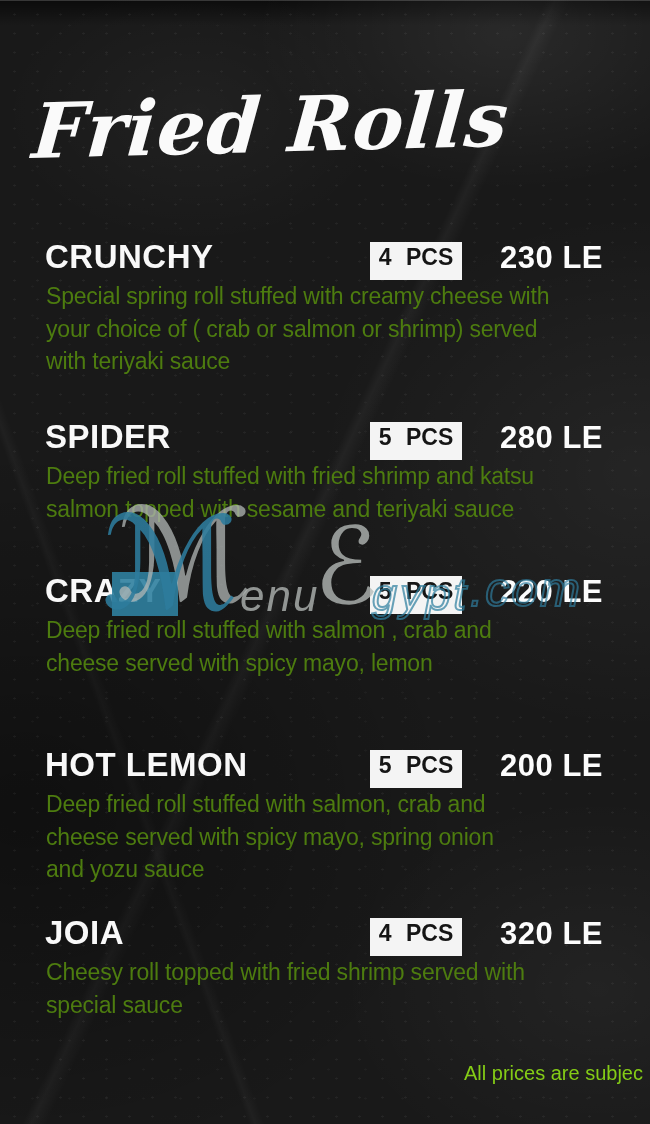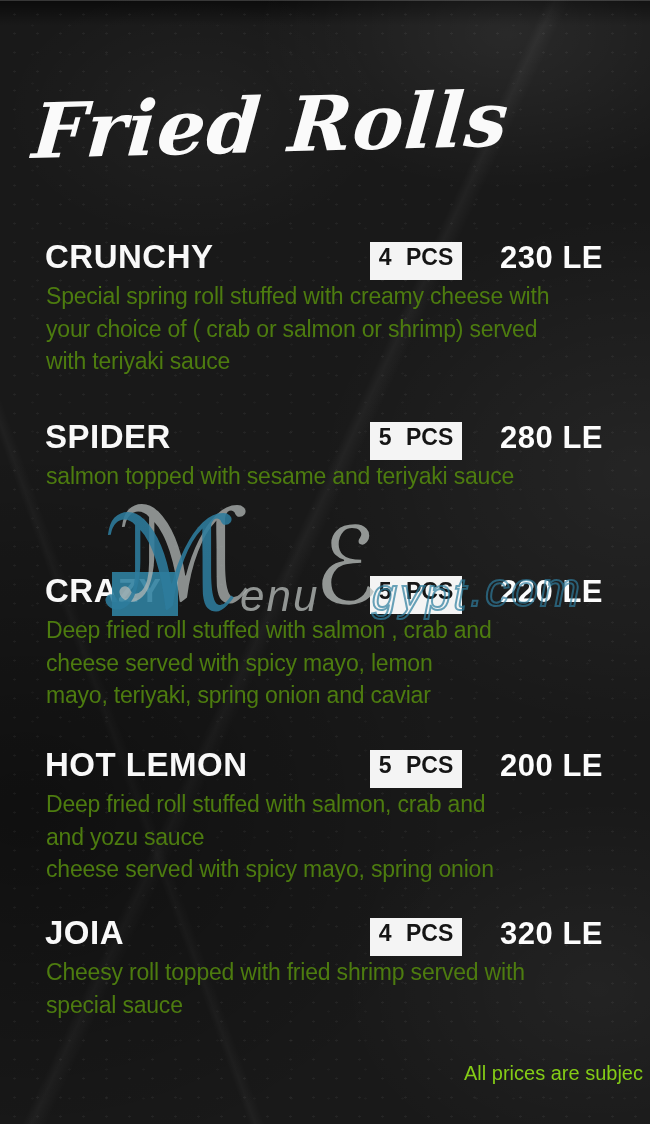--- a/index.html
+++ b/index.html
@@ -96,43 +96,43 @@
       <div class="desc-line">your choice of ( crab or salmon or shrimp) served</div>
       <div class="desc-line">with teriyaki sauce</div>
     </div>
   </div>
 
   <div class="item i1">
     <span class="item-name">SPIDER</span>
     <span class="pcs-badge">5 PCS</span>
     <span class="item-price">280 LE</span>
     <div class="item-desc">
+      <div class="desc-line">Deep fried roll stuffed with fried shrimp and katsu</div>
       <div class="desc-line">salmon topped with sesame and teriyaki sauce</div>
     </div>
   </div>
 
   <div class="item i2">
     <span class="item-name">CRAZY</span>
     <span class="pcs-badge">5 PCS</span>
     <span class="item-price">220 LE</span>
     <div class="item-desc">
       <div class="desc-line">Deep fried roll stuffed with salmon , crab and</div>
       <div class="desc-line">cheese served with spicy mayo, lemon</div>
-      <div class="desc-line">mayo, teriyaki, spring onion and caviar</div>
     </div>
   </div>
 
   <div class="item i3">
     <span class="item-name">HOT LEMON</span>
     <span class="pcs-badge">5 PCS</span>
     <span class="item-price">200 LE</span>
     <div class="item-desc">
       <div class="desc-line">Deep fried roll stuffed with salmon, crab and</div>
+      <div class="desc-line">cheese served with spicy mayo, spring onion</div>
       <div class="desc-line">and yozu sauce</div>
-      <div class="desc-line">cheese served with spicy mayo, spring onion</div>
     </div>
   </div>
 
   <div class="item i4">
     <span class="item-name">JOIA</span>
     <span class="pcs-badge">4 PCS</span>
     <span class="item-price">320 LE</span>
     <div class="item-desc">
       <div class="desc-line">Cheesy roll topped with fried shrimp served with</div>
       <div class="desc-line">special sauce</div>

